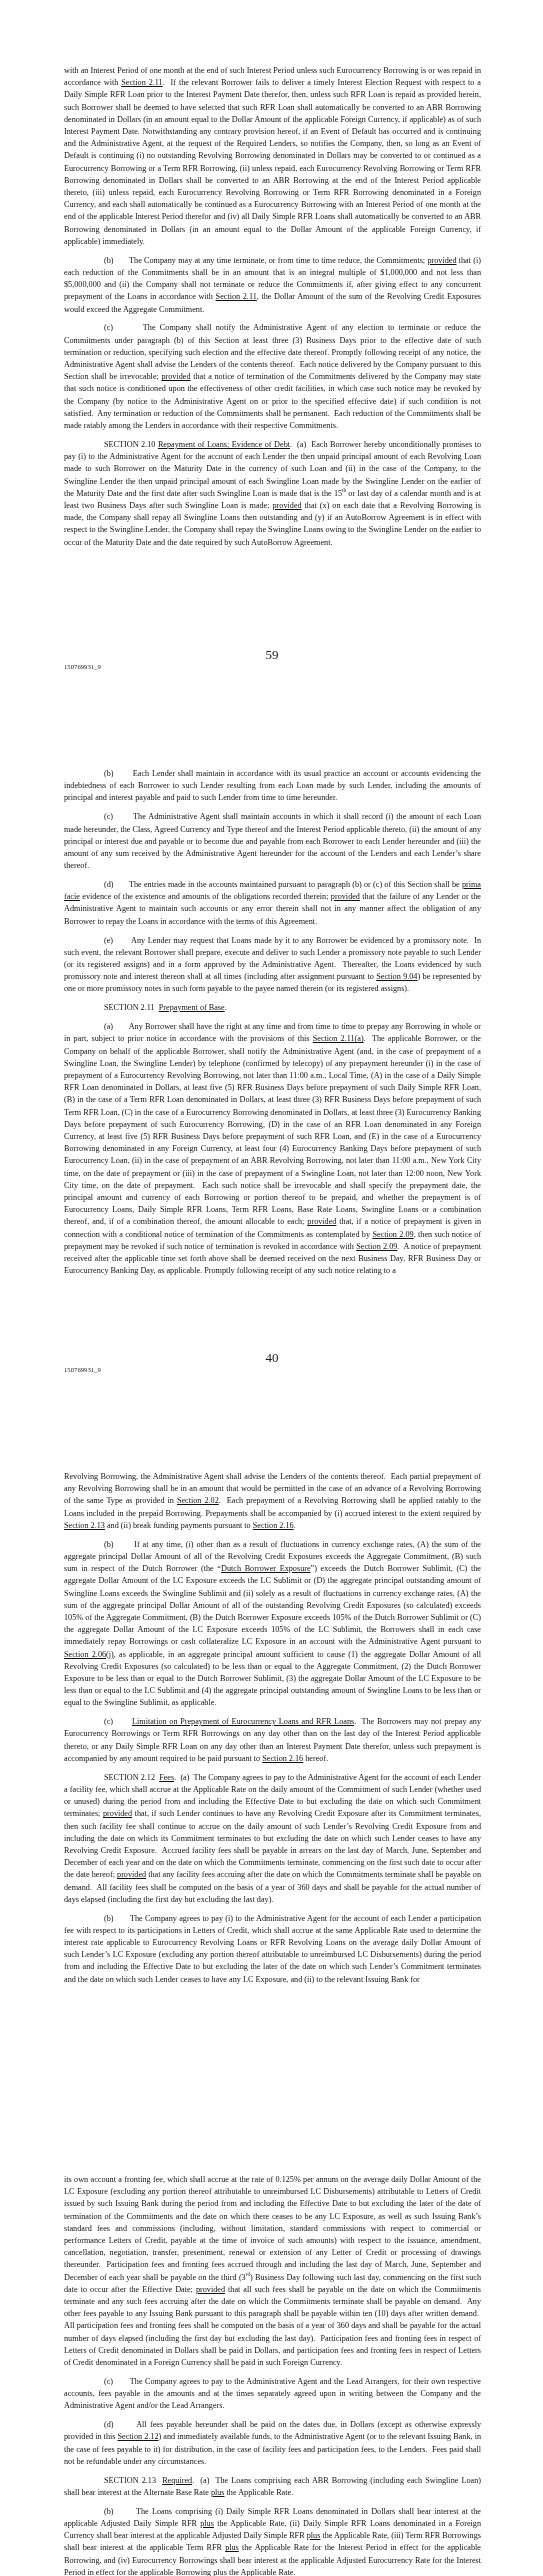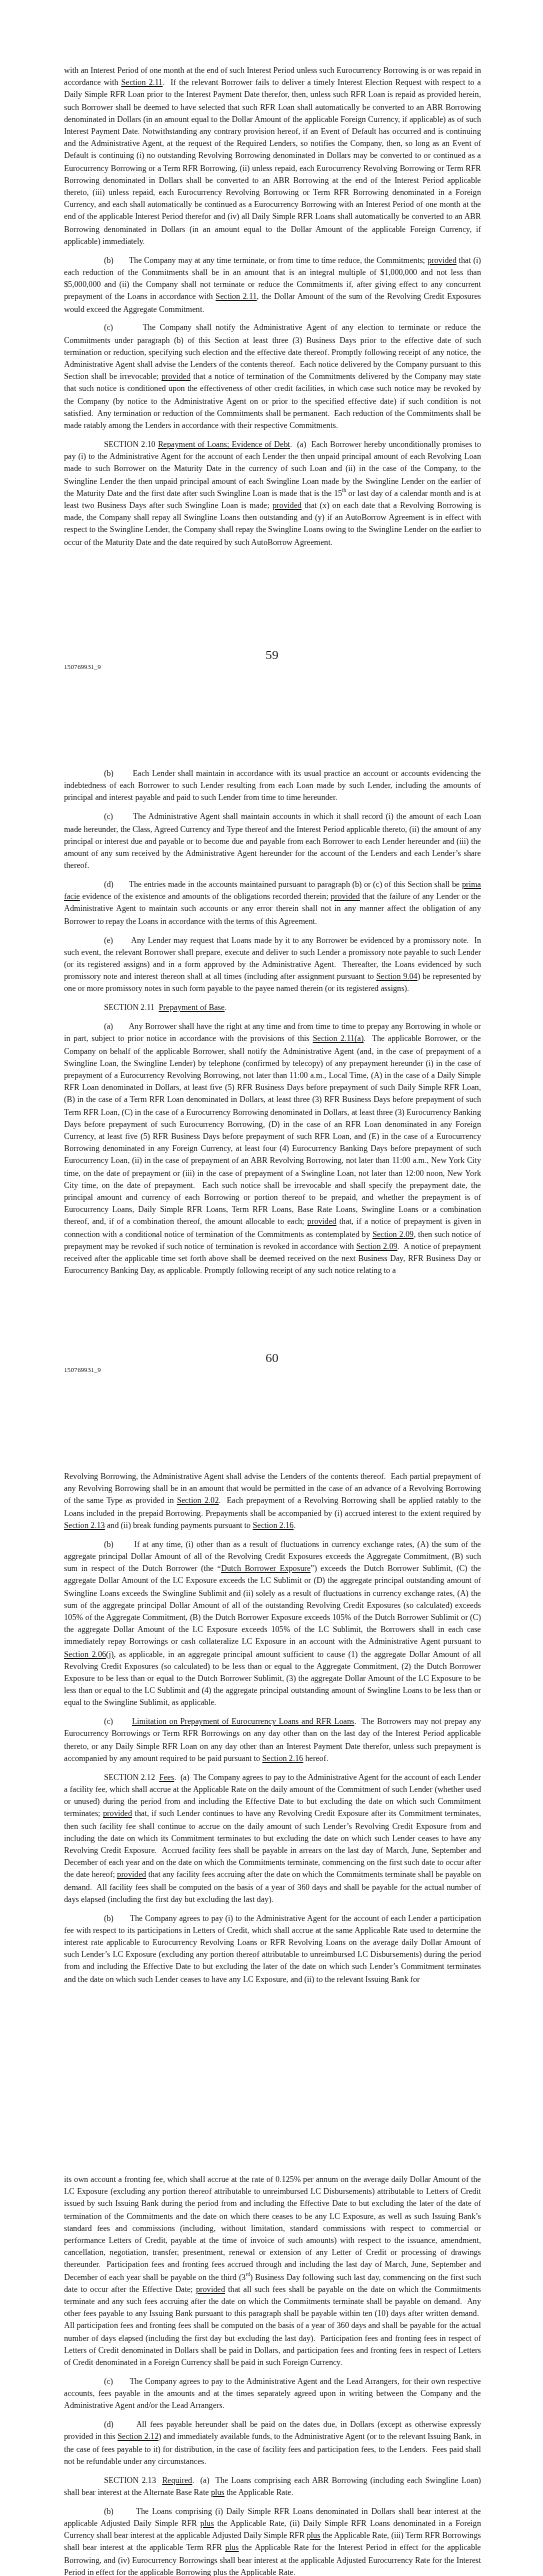--- a/index.html
+++ b/index.html
@@ -72,21 +72,21 @@
     <section class="page">
       <div class="page-body">
         <p class="para indent"><span>(b)&nbsp;&nbsp;&nbsp;&nbsp;&nbsp;&nbsp; Each Lender shall maintain in accordance with its usual practice an account or accounts evidencing the indebtedness of each Borrower to such Lender resulting from each Loan made by such Lender, including the amounts of principal and interest payable and paid to such Lender from time to time hereunder.</span></p>
         <p class="para indent"><span>(c)&nbsp;&nbsp;&nbsp;&nbsp;&nbsp;&nbsp; The Administrative Agent shall maintain accounts in which it shall record (i) the amount of each Loan made hereunder, the Class, Agreed Currency and Type thereof and the Interest Period applicable thereto, (ii) the amount of any principal or interest due and payable or to become due and payable from each Borrower to each Lender hereunder and (iii) the amount of any sum received by the Administrative Agent hereunder for the account of the Lenders and each Lender’s share thereof.</span></p>
         <p class="para indent"><span>(d)&nbsp;&nbsp;&nbsp;&nbsp;&nbsp;&nbsp; The entries made in the accounts maintained pursuant to paragraph (b) or (c) of this Section shall be </span><span class="u">prima</span><span> </span><span class="u">facie</span><span> evidence of the existence and amounts of the obligations recorded therein; </span><span class="u">provided</span><span> that the failure of any Lender or the Administrative Agent to maintain such accounts or any error therein shall not in any manner affect the obligation of any Borrower to repay the Loans in accordance with the terms of this Agreement.</span></p>
         <p class="para indent"><span>(e)&nbsp;&nbsp;&nbsp;&nbsp;&nbsp;&nbsp; Any Lender may request that Loans made by it to any Borrower be evidenced by a promissory note.&nbsp; In such event, the relevant Borrower shall prepare, execute and deliver to such Lender a promissory note payable to such Lender (or its registered assigns) and in a form approved by the Administrative Agent.&nbsp; Thereafter, the Loans evidenced by such promissory note and interest thereon shall at all times (including after assignment pursuant to </span><span class="u">Section 9.04</span><span>) be represented by one or more promissory notes in such form payable to the payee named therein (or its registered assigns).</span></p>
         <p class="para indent"><span>SECTION 2.11&nbsp; </span><span class="u">Prepayment of Base</span><span>.</span></p>
         <p class="para indent"><span>(a)&nbsp;&nbsp;&nbsp;&nbsp;&nbsp;&nbsp; Any Borrower shall have the right at any time and from time to time to prepay any Borrowing in whole or in part, subject to prior notice in accordance with the provisions of this </span><span class="u">Section 2.11(a)</span><span>.&nbsp; The applicable Borrower, or the Company on behalf of the applicable Borrower, shall notify the Administrative Agent (and, in the case of prepayment of a Swingline Loan, the Swingline Lender) by telephone (confirmed by telecopy) of any prepayment hereunder (i) in the case of prepayment of a Eurocurrency Revolving Borrowing, not later than 11:00 a.m., Local Time, (A) in the case of a Daily Simple RFR Loan denominated in Dollars, at least five (5) RFR Business Days before prepayment of such Daily Simple RFR Loan, (B) in the case of a Term RFR Loan denominated in Dollars, at least three (3) RFR Business Days before prepayment of such Term RFR Loan, (C) in the case of a Eurocurrency Borrowing denominated in Dollars, at least three (3) Eurocurrency Banking Days before prepayment of such Eurocurrency Borrowing, (D) in the case of an RFR Loan denominated in any Foreign Currency, at least five (5) RFR Business Days before prepayment of such RFR Loan, and (E) in the case of a Eurocurrency Borrowing denominated in any Foreign Currency, at least four (4) Eurocurrency Banking Days before prepayment of such Eurocurrency Loan, (ii) in the case of prepayment of an ABR Revolving Borrowing, not later than 11:00 a.m., New York City time, on the date of prepayment or (iii) in the case of prepayment of a Swingline Loan, not later than 12:00 noon, New York City time, on the date of prepayment.&nbsp; Each such notice shall be irrevocable and shall specify the prepayment date, the principal amount and currency of each Borrowing or portion thereof to be prepaid, and whether the prepayment is of Eurocurrency Loans, Daily Simple RFR Loans, Term RFR Loans, Base Rate Loans, Swingline Loans or a combination thereof, and, if of a combination thereof, the amount allocable to each; </span><span class="u">provided</span><span> that, if a notice of prepayment is given in connection with a conditional notice of termination of the Commitments as contemplated by </span><span class="u">Section 2.09</span><span>, then such notice of prepayment may be revoked if such notice of termination is revoked in accordance with </span><span class="u">Section 2.09</span><span>.&nbsp; A notice of prepayment received after the applicable time set forth above shall be deemed received on the next Business Day, RFR Business Day or Eurocurrency Banking Day, as applicable. Promptly following receipt of any such notice relating to a</span></p>
       </div>
       <div class="page-footer">
-        <div class="page-number">60</div>
+        <div class="page-number">40</div>
         <div class="doc-id">150769931_9</div>
       </div>
     </section>
     <section class="page">
       <div class="page-body">
         <p class="para"><span>Revolving Borrowing, the Administrative Agent shall advise the Lenders of the contents thereof.&nbsp; Each partial prepayment of any Revolving Borrowing shall be in an amount that would be permitted in the case of an advance of a Revolving Borrowing of the same Type as provided in </span><span class="u">Section 2.02</span><span>.&nbsp; Each prepayment of a Revolving Borrowing shall be applied ratably to the Loans included in the prepaid Borrowing. Prepayments shall be accompanied by (i) accrued interest to the extent required by </span><span class="u">Section 2.13</span><span> and (ii) break funding payments pursuant to </span><span class="u">Section 2.16</span><span>.</span></p>
         <p class="para indent"><span>(b)&nbsp;&nbsp;&nbsp;&nbsp;&nbsp;&nbsp; If at any time, (i) other than as a result of fluctuations in currency exchange rates, (A) the sum of the aggregate principal Dollar Amount of all of the Revolving Credit Exposures exceeds the Aggregate Commitment, (B) such sum in respect of the Dutch Borrower (the “</span><span class="u">Dutch Borrower Exposure</span><span>”) exceeds the Dutch Borrower Sublimit, (C) the aggregate Dollar Amount of the LC Exposure exceeds the LC Sublimit or (D) the aggregate principal outstanding amount of Swingline Loans exceeds the Swingline Sublimit and (ii) solely as a result of fluctuations in currency exchange rates, (A) the sum of the aggregate principal Dollar Amount of all of the outstanding Revolving Credit Exposures (so calculated) exceeds 105% of the Aggregate Commitment, (B) the Dutch Borrower Exposure exceeds 105% of the Dutch Borrower Sublimit or (C) the aggregate Dollar Amount of the LC Exposure exceeds 105% of the LC Sublimit, the Borrowers shall in each case immediately repay Borrowings or cash collateralize LC Exposure in an account with the Administrative Agent pursuant to </span><span class="u">Section 2.06(j)</span><span>, as applicable, in an aggregate principal amount sufficient to cause (1) the aggregate Dollar Amount of all Revolving Credit Exposures (so calculated) to be less than or equal to the Aggregate Commitment, (2) the Dutch Borrower Exposure to be less than or equal to the Dutch Borrower Sublimit, (3) the aggregate Dollar Amount of the LC Exposure to be less than or equal to the LC Sublimit and (4) the aggregate principal outstanding amount of Swingline Loans to be less than or equal to the Swingline Sublimit, as applicable.</span></p>
         <p class="para indent"><span>(c)&nbsp;&nbsp;&nbsp;&nbsp;&nbsp;&nbsp; </span><span class="u">Limitation on Prepayment of Eurocurrency Loans and RFR Loans</span><span>.&nbsp; The Borrowers may not prepay any Eurocurrency Borrowings or Term RFR Borrowings on any day other than on the last day of the Interest Period applicable thereto, or any Daily Simple RFR Loan on any day other than an Interest Payment Date therefor, unless such prepayment is accompanied by any amount required to be paid pursuant to </span><span class="u">Section 2.16</span><span> hereof.</span></p>
         <p class="para indent"><span>SECTION 2.12&nbsp; </span><span class="u">Fees</span><span>.&nbsp; (a)&nbsp; The Company agrees to pay to the Administrative Agent for the account of each Lender a facility fee, which shall accrue at the Applicable Rate on the daily amount of the Commitment of such Lender (whether used or unused) during the period from and including the Effective Date to but excluding the date on which such Commitment terminates; </span><span class="u">provided</span><span> that, if such Lender continues to have any Revolving Credit Exposure after its Commitment terminates, then such facility fee shall continue to accrue on the daily amount of such Lender’s Revolving Credit Exposure from and including the date on which its Commitment terminates to but excluding the date on which such Lender ceases to have any Revolving Credit Exposure.&nbsp; Accrued facility fees shall be payable in arrears on the last day of March, June, September and December of each year and on the date on which the Commitments terminate, commencing on the first such date to occur after the date hereof; </span><span class="u">provided</span><span> that any facility fees accruing after the date on which the Commitments terminate shall be payable on demand.&nbsp; All facility fees shall be computed on the basis of a year of 360 days and shall be payable for the actual number of days elapsed (including the first day but excluding the last day).</span></p>
         <p class="para indent"><span>(b)&nbsp;&nbsp;&nbsp;&nbsp;&nbsp;&nbsp; The Company agrees to pay (i) to the Administrative Agent for the account of each Lender a participation fee with respect to its participations in Letters of Credit, which shall accrue at the same Applicable Rate used to determine the interest rate applicable to Eurocurrency Revolving Loans or RFR Revolving Loans on the average daily Dollar Amount of such Lender’s LC Exposure (excluding any portion thereof attributable to unreimbursed LC Disbursements) during the period from and including the Effective Date to but excluding the later of the date on which such Lender’s Commitment terminates and the date on which such Lender ceases to have any LC Exposure, and (ii) to the relevant Issuing Bank for</span></p>

